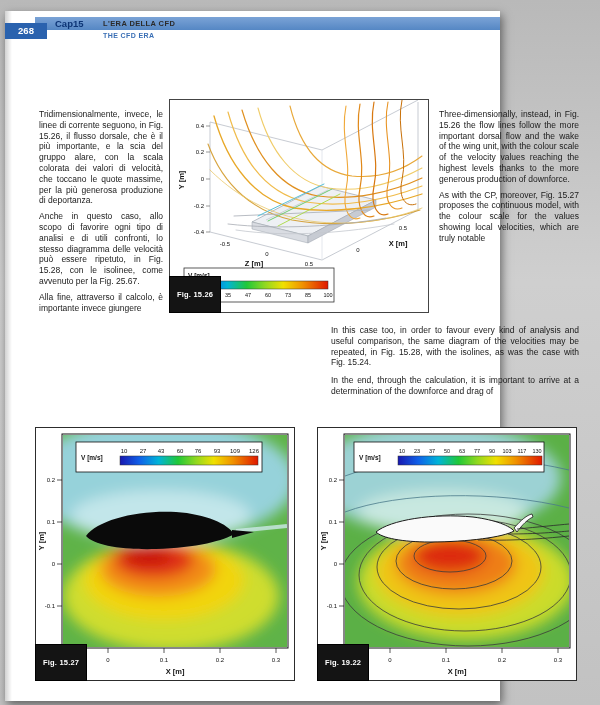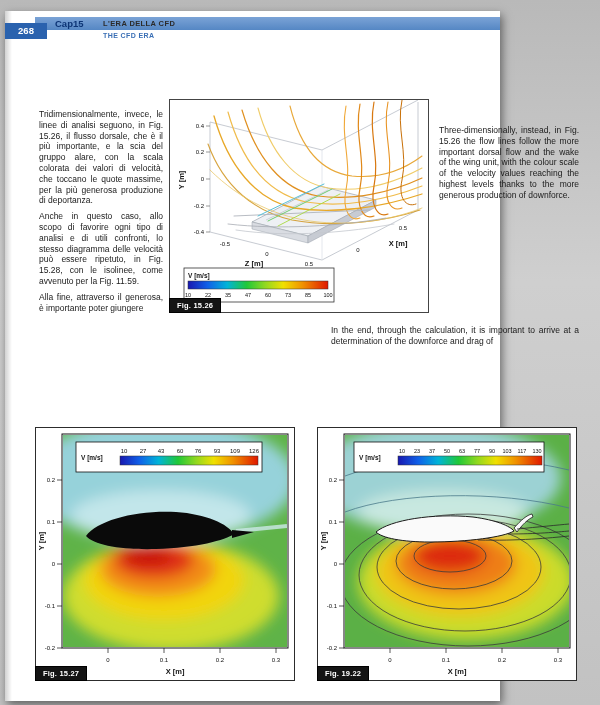--- a/index.html
+++ b/index.html
@@ -11,60 +11,62 @@
   .band{position:absolute;left:30px;top:6px;right:0;height:13px;background:linear-gradient(180deg,#7ba3d6,#5587c4);}
   .pageno{position:absolute;left:0;top:12px;width:42px;height:16px;background:#2a62ae;color:#fff;font-size:9.5px;font-weight:bold;text-align:center;line-height:16px;}
   .chapter{position:absolute;left:50px;top:7px;font-size:9.5px;font-weight:bold;color:#0d3576;}
   .title-it{position:absolute;left:98px;top:8px;font-size:7.5px;font-weight:bold;color:#2b2b2b;letter-spacing:.4px;text-align:center;}
   .title-en{position:absolute;left:98px;top:21px;font-size:7px;font-weight:bold;color:#3a6fb5;letter-spacing:.4px;}
 
   
   .col{position:absolute;color:#1a1a1a;font-size:8.5px;line-height:10.8px;text-align:justify;hyphens:auto;}
   .col p{margin:0 0 5px 0;}
   #col-it{left:34px;top:98px;width:124px;}
-  #col-en{left:434px;top:114px;width:140px;}
+  #col-en{left:434px;top:98px;width:140px;}
   #col-en-wide{left:326px;top:314px;width:248px;}
   #col-en-wide p{margin:0 0 7px 0;}
 
   
   .panel{position:absolute;background:#fff;border:1px solid #2c2c2c;}
   #fig26{left:164px;top:88px;width:258px;height:212px;border-color:#444;}
   #fig27{left:30px;top:416px;width:258px;height:252px;}
   #fig28{left:312px;top:416px;width:258px;height:252px;}
   .panel svg{display:block;}
-  .badge{position:absolute;left:-1px;bottom:-1px;background:#141414;border:1px solid #000;color:#fff;font-size:7.5px;font-weight:bold;padding:2px 7px;letter-spacing:.2px;}
+  .badge{position:absolute;left:-1px;bottom:-1px;background:#141414;border:1px solid #000;color:#fff;font-size:7.5px;font-weight:bold;padding:13px 7px;letter-spacing:.2px;}
 
   text{font-family:"Liberation Sans",sans-serif;fill:#111;}
   .tk{font-size:6px;}
   .tk5{font-size:5.5px;}
   .axl{font-size:7.5px;font-weight:bold;}
   .cbt{font-size:6.5px;font-weight:bold;}
 </style>
 </head>
 <body>
 
 <div class="scan">
  <div class="page">
 
   <div class="band"></div>
   <div class="pageno">268</div>
   <div class="chapter">Cap15</div>
   <div class="title-it">L'ERA DELLA CFD</div>
   <div class="title-en">THE CFD ERA</div>
 
   <div class="col" id="col-it">
-    <p>Tridimensionalmente, invece, le linee di analisi seguono, in Fig. 15.26, il flusso dorsale, che è il più importante, e la scia del gruppo alare, con la scala colorata dei valori di velocità, che toccano le quote massime, per la più generosa produzione di deportanza.</p>
-    <p>Anche in questo caso, allo scopo di favorire ogni tipo di analisi e di utili confronti, lo stesso diagramma delle velocità può essere ripetuto, in Fig. 15.28, con le isolinee, come avvenuto per la Fig. 11.59.</p>
-    <p>Alla fine, attraverso il generosa, è importante poter giungere</p>
+    <p>Tridimensionalmente, invece, le linee di corrente seguono, in Fig. 15.26, il flusso dorsale, che è il più importante, e la scia del gruppo alare, con la scala colorata dei valori di velocità, che toccano le quote massime, per la più generosa produzione di deportanza.</p>
+    <p>Anche in questo caso, allo scopo di favorire ogni tipo di analisi e di utili confronti, lo stesso diagramma delle velocità può essere ripetuto, in Fig. 15.28, con le isolinee, come avvenuto per la Fig. 25.67.</p>
+    <p>Alla fine, attraverso il calcolo, è importante invece giungere</p>
   </div>
 
   <div class="col" id="col-en" lang="en">
     <p>Three-dimensionally, instead, in Fig. 15.26 the flow lines follow the more important dorsal flow and the wake of the wing unit, with the colour scale of the velocity values reaching the highest levels thanks to the more generous production of downforce.</p>
+    <p>As with the CP, moreover, Fig. 15.27 proposes the continuous model, with the colour scale for the values showing local velocities, which are truly notable</p>
   </div>
   <div class="col" id="col-en-wide" lang="en">
+    <p>In this case too, in order to favour every kind of analysis and useful comparison, the same diagram of the velocities may be repeated, in Fig. 15.28, with the isolines, as was the case with Fig. 15.24.</p>
     <p>In the end, through the calculation, it is important to arrive at a determination of the downforce and drag of</p>
   </div>
 
   <div class="panel" id="fig26">
     <svg width="256" height="210" viewBox="0 0 256 210">
       <defs>
         <linearGradient id="grad26" x1="0" y1="0" x2="1" y2="0">
           <stop offset="0" stop-color="#1818b0"></stop>
               <stop offset=".14" stop-color="#1060e8"></stop>
           <stop offset=".28" stop-color="#00b4d8"></stop>

